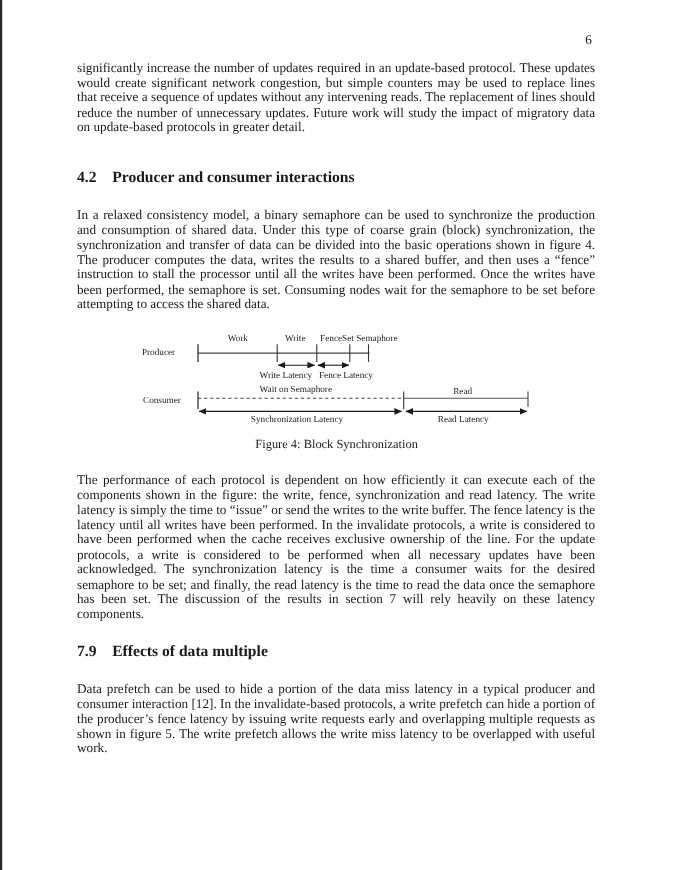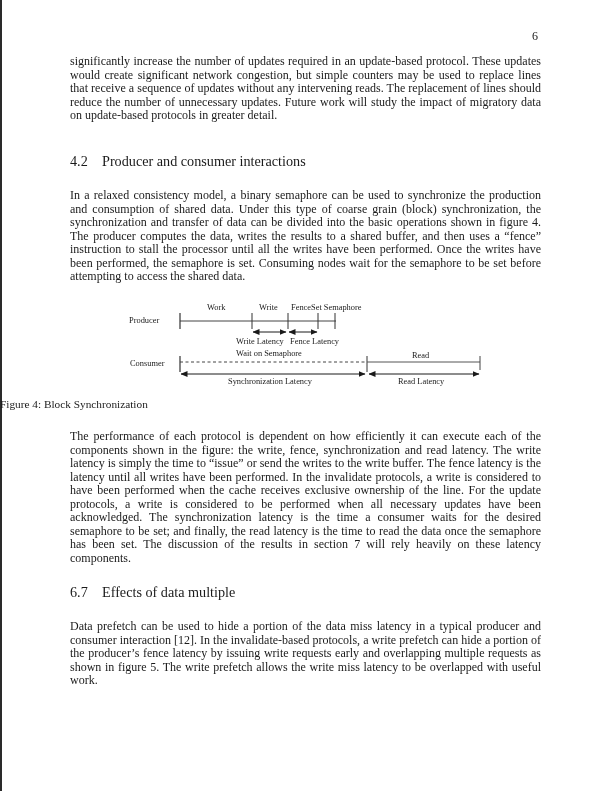--- a/index.html
+++ b/index.html
@@ -4,23 +4,23 @@
 <style>
   html, body { margin: 0; padding: 0; background: #ffffff; }
   body { width: 612px; height: 791px; position: relative; overflow: hidden;
          font-family: "Liberation Serif", serif; color: #1a1a1a; }
   .left-rule { position: absolute; left: 0; top: 0; width: 2px; height: 791px; background: #2a2a2a; }
   .page-num { position: absolute; left: 532px; top: 29px; font-size: 12px; }
   .para { position: absolute; left: 70px; width: 471px; font-size: 12px; line-height: 13.5px;
           text-align: justify; margin: 0; }
   .para::after { content: ""; display: inline-block; width: 100%; }
   .para.last-short::after { display: none; }
-  .heading { position: absolute; left: 70px; font-size: 14.2px; font-weight: normal; margin: 0; white-space: nowrap; }
+  .heading { position: absolute; left: 70px; font-size: 14.2px; font-weight: bold; margin: 0; white-space: nowrap; }
   .heading .num { display: inline-block; width: 32px; }
-  .caption { position: absolute; left: 0; width: 612px; top: 398px; font-size: 11.3px; }
+  .caption { position: absolute; left: 0; width: 612px; text-align: center; top: 398px; font-size: 11.3px; }
   svg.fig { position: absolute; left: 0; top: 0; }
   svg.fig text { font-family: "Liberation Serif", serif; font-size: 8.4px; fill: #1a1a1a; }
 </style>
 </head>
 <body>
 
 <div class="left-rule"></div>
 
 <div class="page-num">6</div>
 
@@ -68,15 +68,15 @@
   <line x1="181" y1="374" x2="365" y2="374" stroke="#1a1a1a" stroke-width="1" marker-start="url(#ah)" marker-end="url(#ah)"></line>
   <line x1="369" y1="374" x2="479" y2="374" stroke="#1a1a1a" stroke-width="1" marker-start="url(#ah)" marker-end="url(#ah)"></line>
   <text x="228" y="384">Synchronization Latency</text>
   <text x="398" y="384">Read Latency</text>
 </svg>
 
 <div class="caption">Figure 4: Block Synchronization</div>
 
 <p class="para last-short" style="top:430px;">The performance of each protocol is dependent on how efficiently it can execute each of the components shown in the figure: the write, fence, synchronization and read latency. The write latency is simply the time to “issue” or send the writes to the write buffer. The fence latency is the latency until all writes have been performed. In the invalidate protocols, a write is considered to have been performed when the cache receives exclusive ownership of the line. For the update protocols, a write is considered to be performed when all necessary updates have been acknowledged. The synchronization latency is the time a consumer waits for the desired semaphore to be set; and finally, the read latency is the time to read the data once the semaphore has been set. The discussion of the results in section 7 will rely heavily on these latency components.</p>
 
-<h2 class="heading" style="top:584px;"><span class="num">6.7</span><span>Effects of data multiple</span></h2>
+<h2 class="heading" style="top:584px;"><span class="num">7.9</span><span>Effects of data multiple</span></h2>
 
 <p class="para last-short" style="top:620px;">Data prefetch can be used to hide a portion of the data miss latency in a typical producer and consumer interaction [12]. In the invalidate-based protocols, a write prefetch can hide a portion of the producer’s fence latency by issuing write requests early and overlapping multiple requests as shown in figure 5. The write prefetch allows the write miss latency to be overlapped with useful work.</p>
 
 </body></html>

